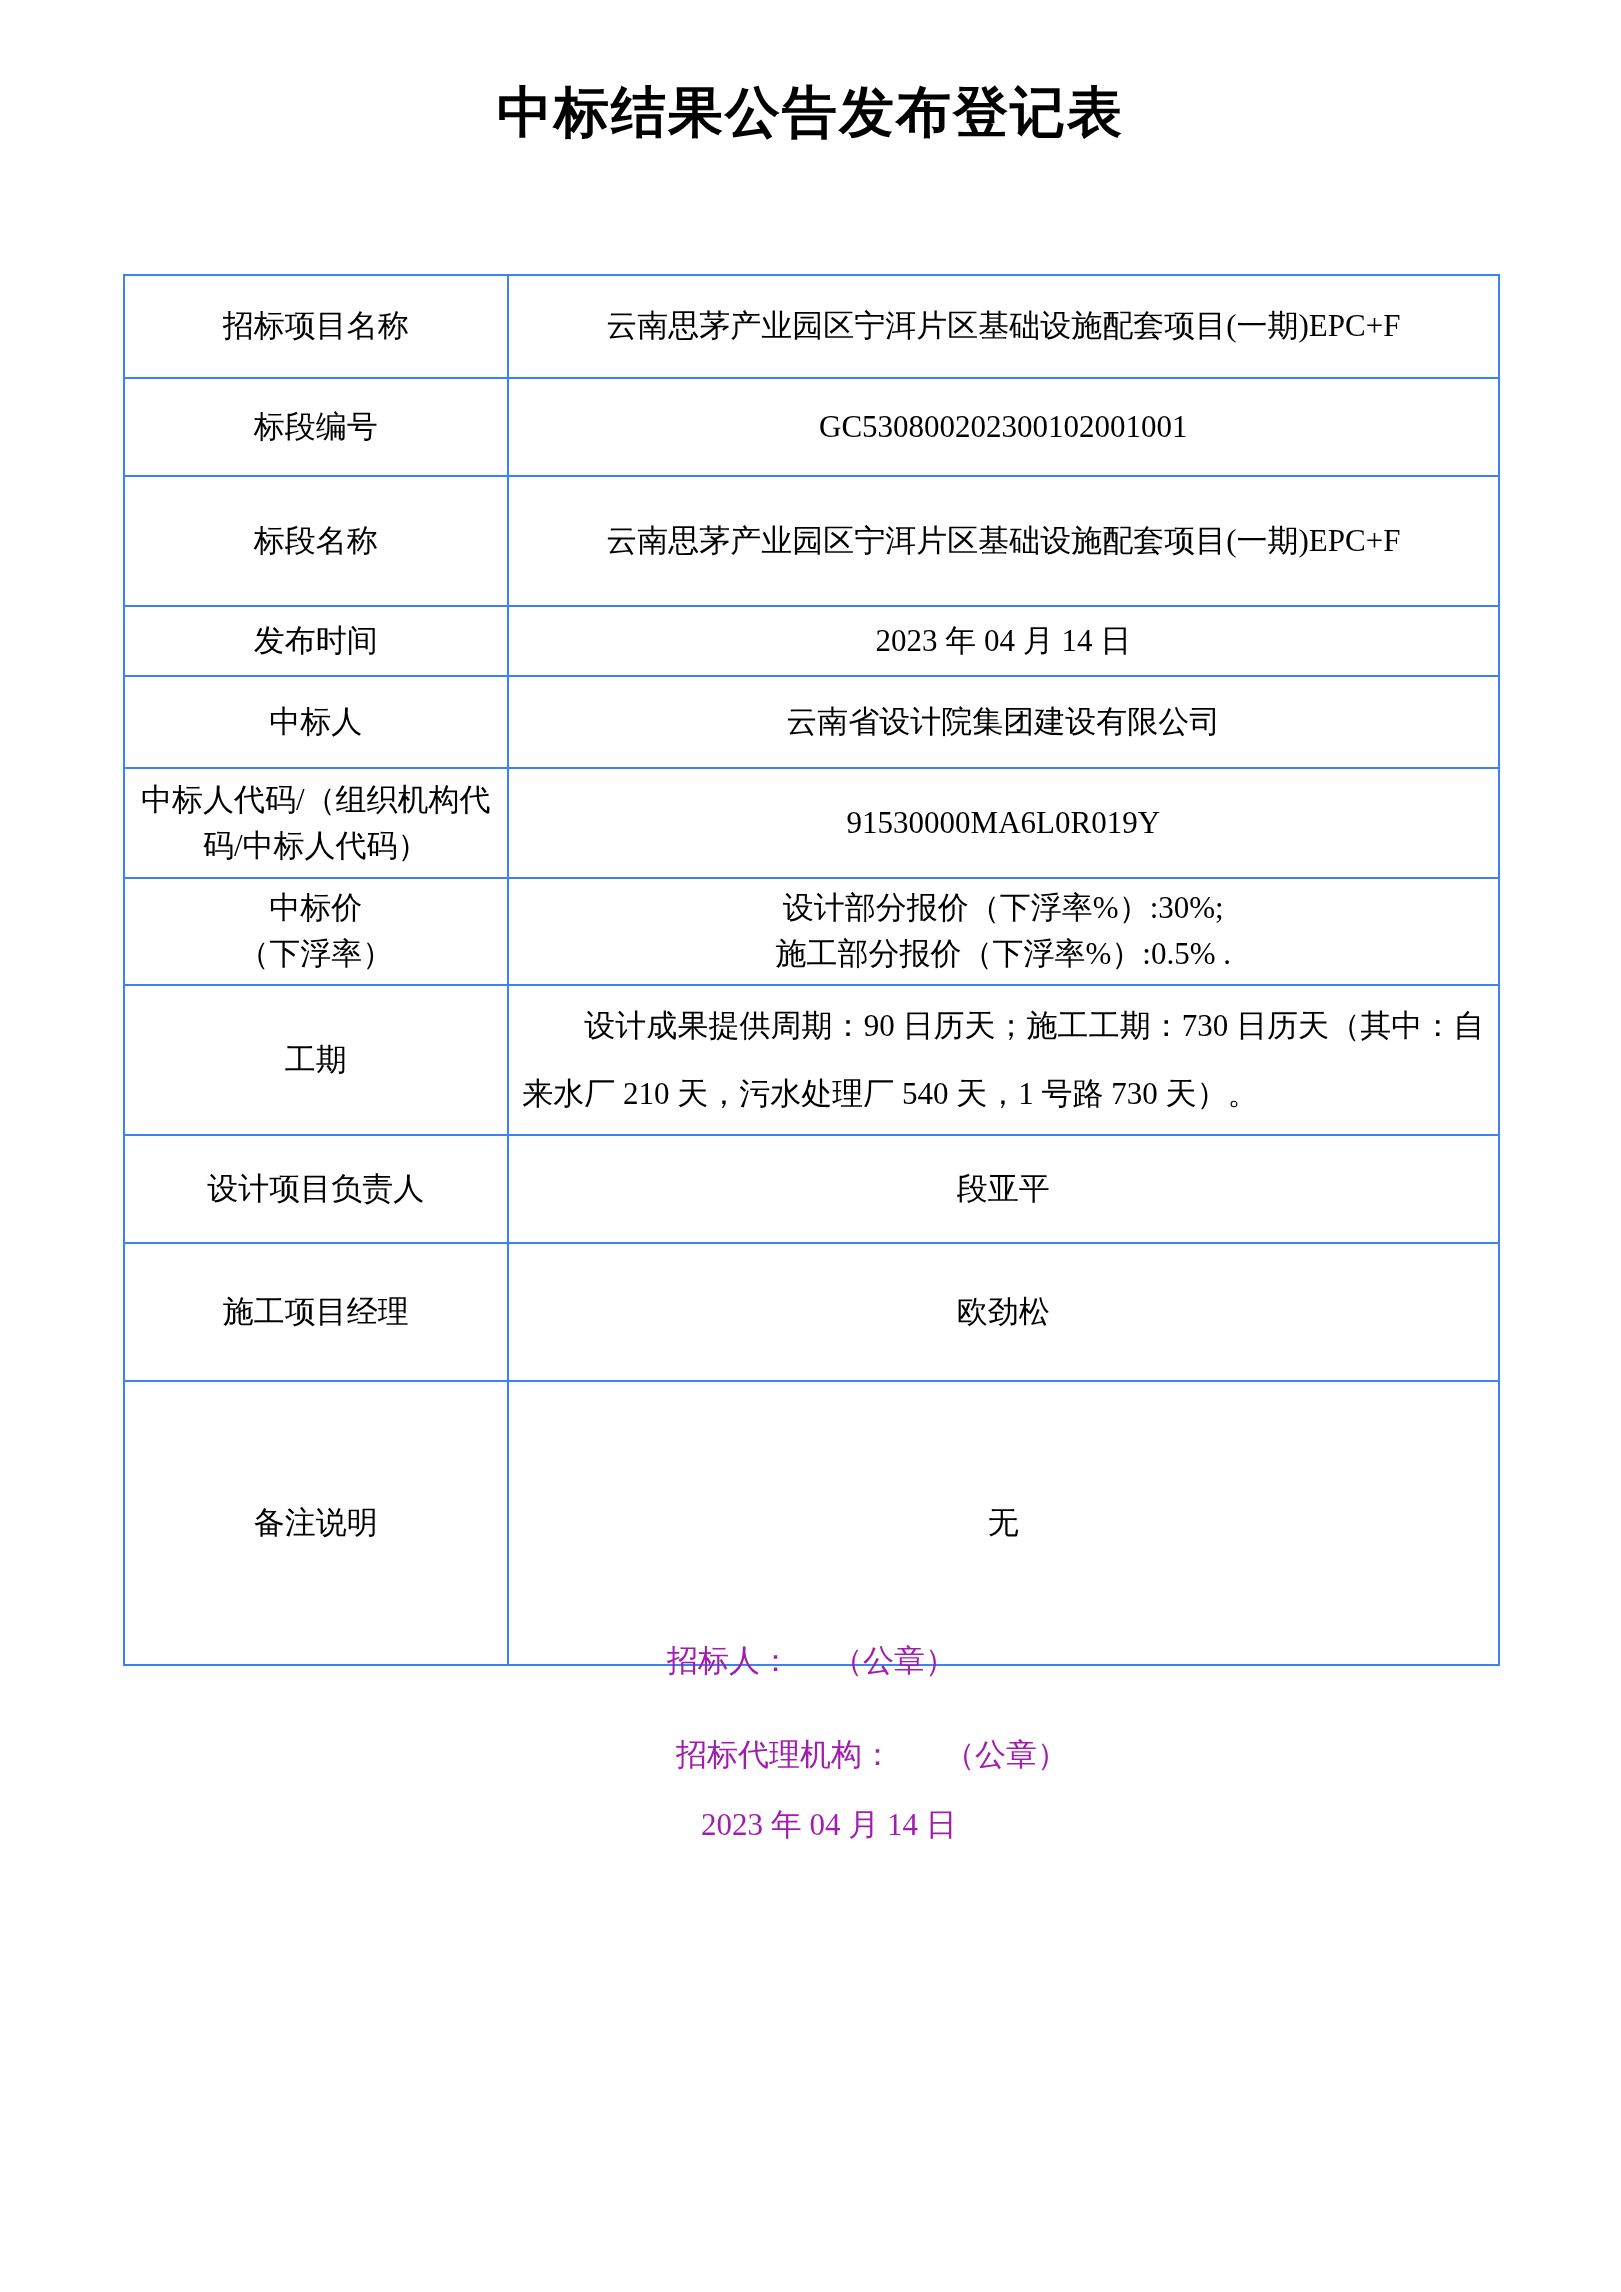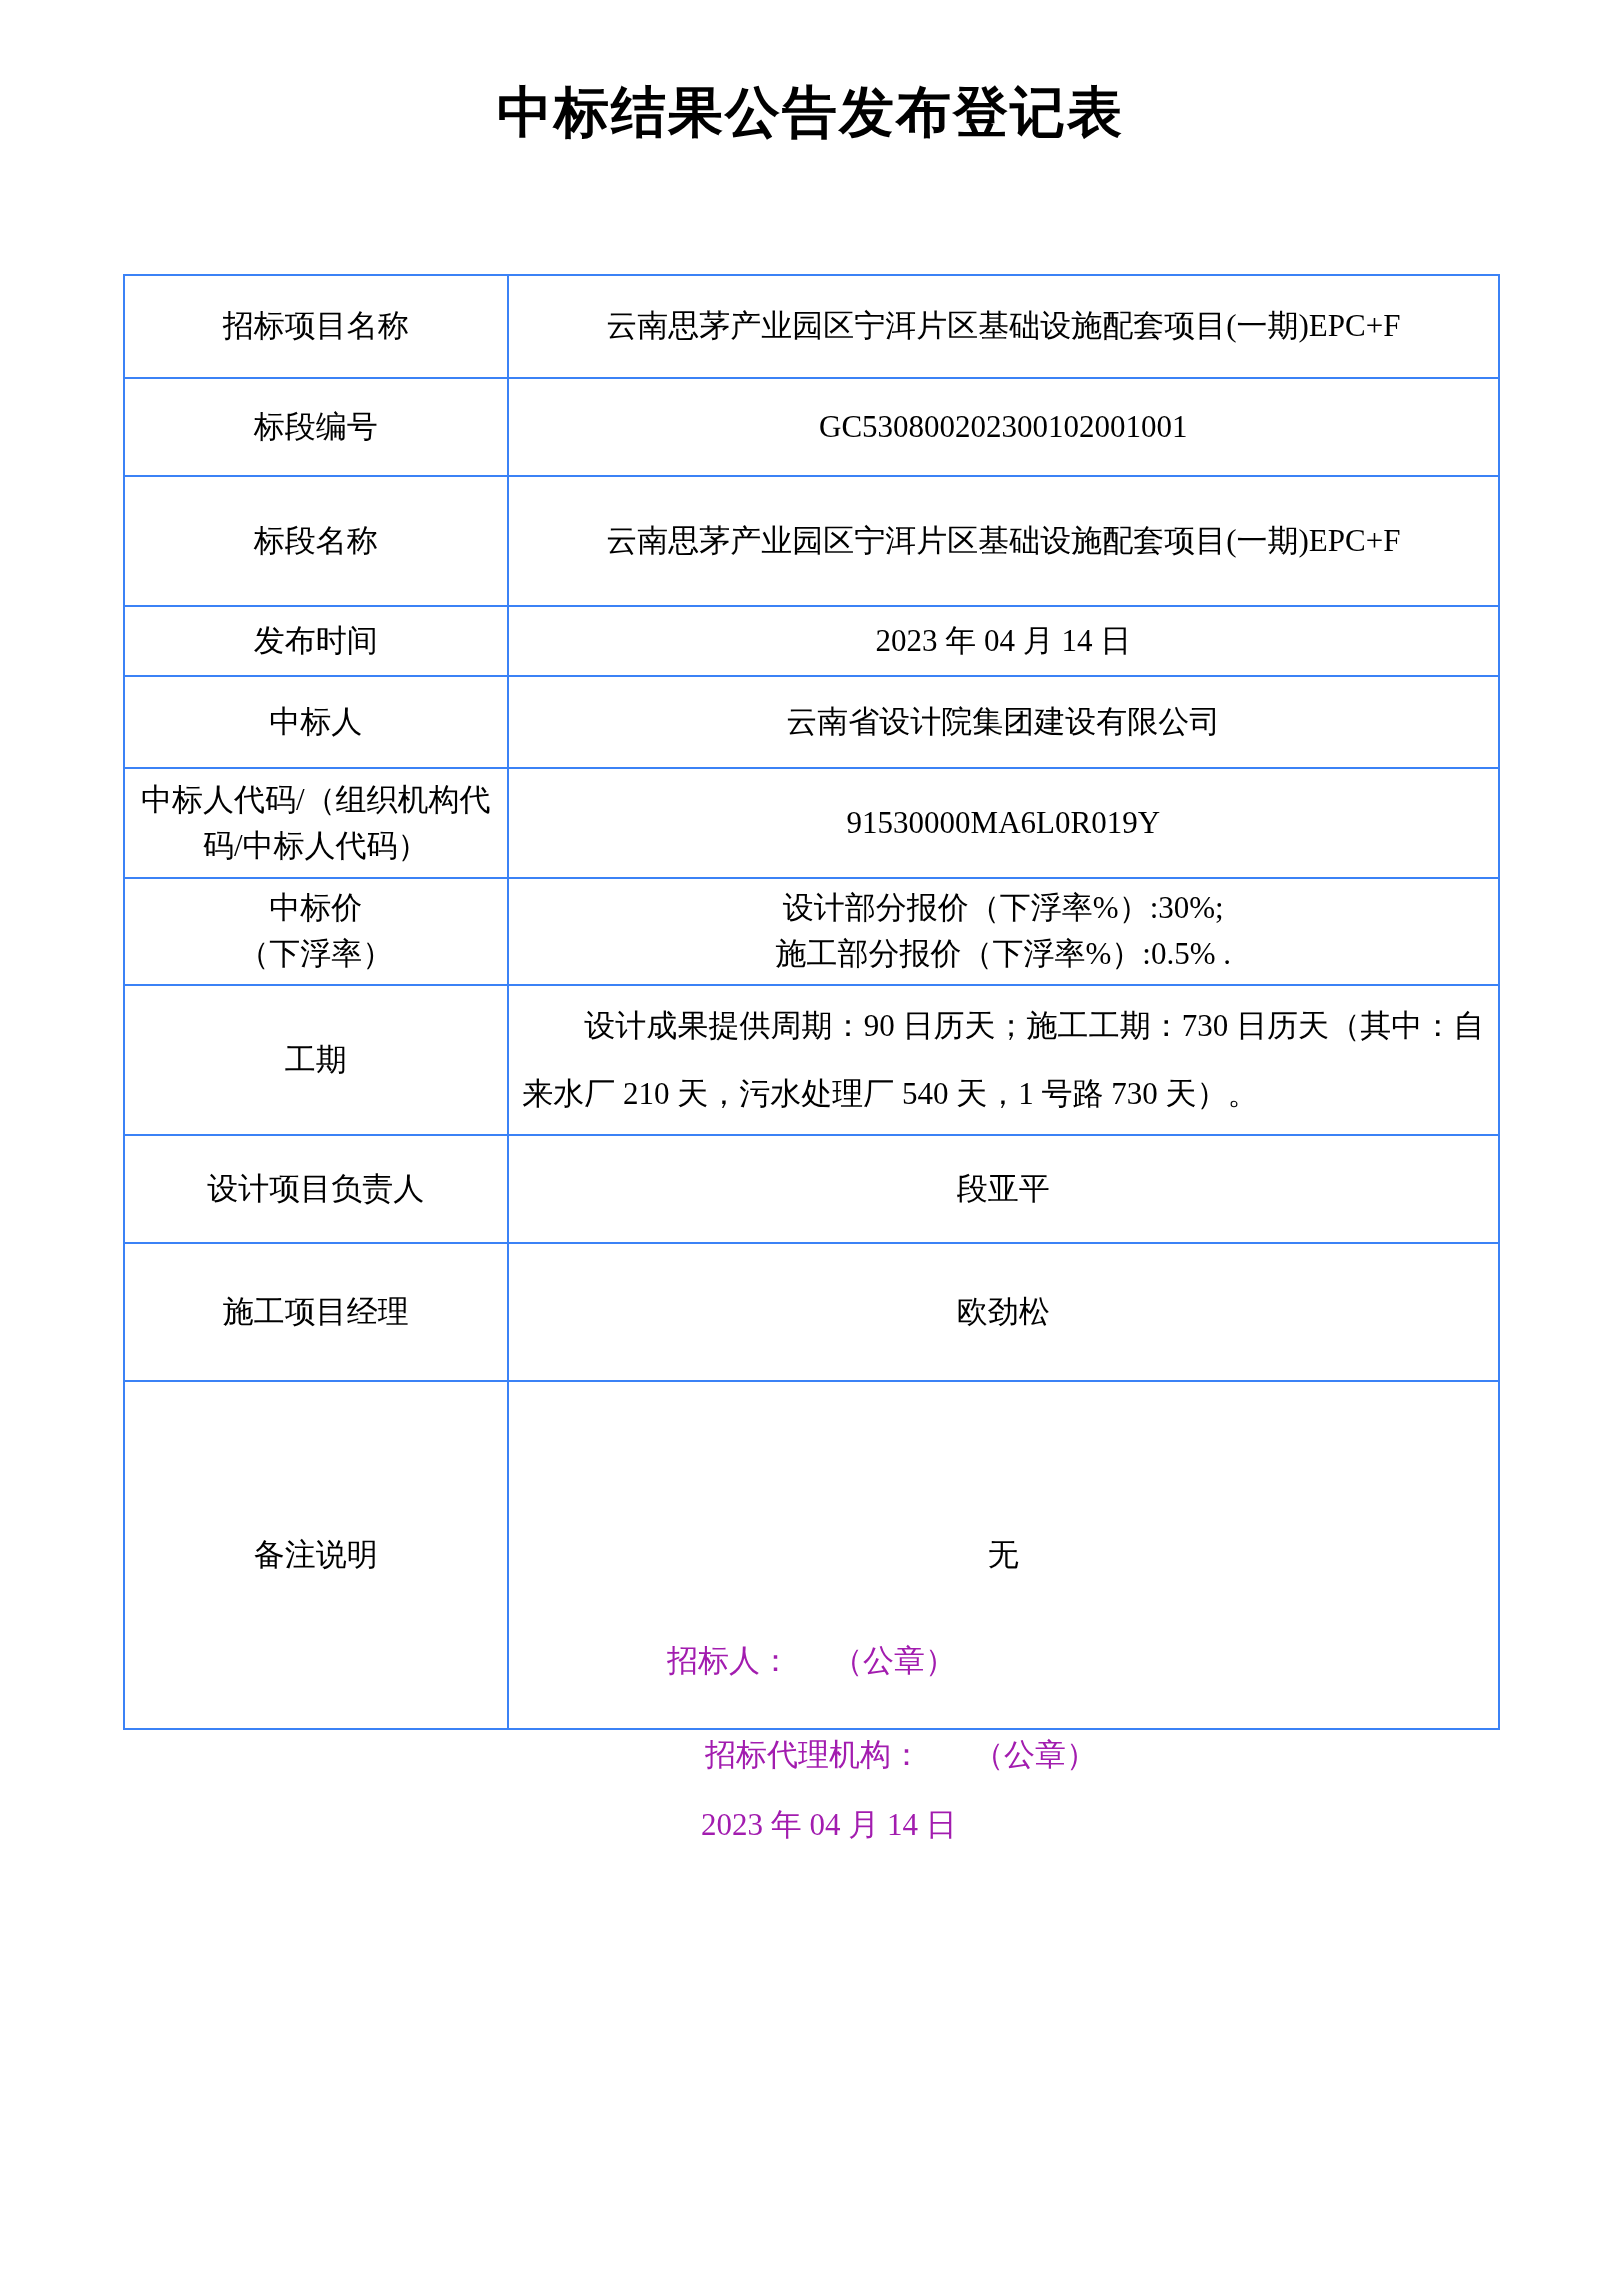--- a/index.html
+++ b/index.html
@@ -53,37 +53,37 @@
   tbody tr:nth-child(1)  { height: 103px; }
   tbody tr:nth-child(2)  { height: 98px; }
   tbody tr:nth-child(3)  { height: 130px; }
   tbody tr:nth-child(4)  { height: 70px; }
   tbody tr:nth-child(5)  { height: 92px;  }
   tbody tr:nth-child(6)  { height: 110px; }
   tbody tr:nth-child(7)  { height: 98px; }
   tbody tr:nth-child(8)  { height: 142px; }
   tbody tr:nth-child(9)  { height: 108px; }
   tbody tr:nth-child(10) { height: 138px; }
-  tbody tr:nth-child(11) { height: 348px; padding-left: 8px; }
+  tbody tr:nth-child(11) { height: 284px; padding-left: 8px; }
   
   tbody tr:nth-child(8) td.cell-value {
     text-align: justify;
     text-indent: 2em;
     line-height: 2.2;
     padding: 5.9px 13.7px;
   }
   .footer-line {
     position: absolute;
     font-size: 31px;
     line-height: 1.4;
     white-space: nowrap;
     color: #a21caf;
   }
   .footer-bidder { left: 667px; top: 1639px; }
-  .footer-agency { left: 676px; top: 1733px; margin-left: 29px; }
+  .footer-agency { left: 676px; top: 1733px; }
   .footer-date   { left: 701px; top: 1803px; }
   .seal-gap-1 { display: inline-block; margin-left: 41px; }
   .seal-gap-2 { display: inline-block; margin-left: 51px; }
 </style>
 </head>
 <body>
 
 <div class="page">
 
   <h1 class="doc-title">中标结果公告发布登记表</h1>

